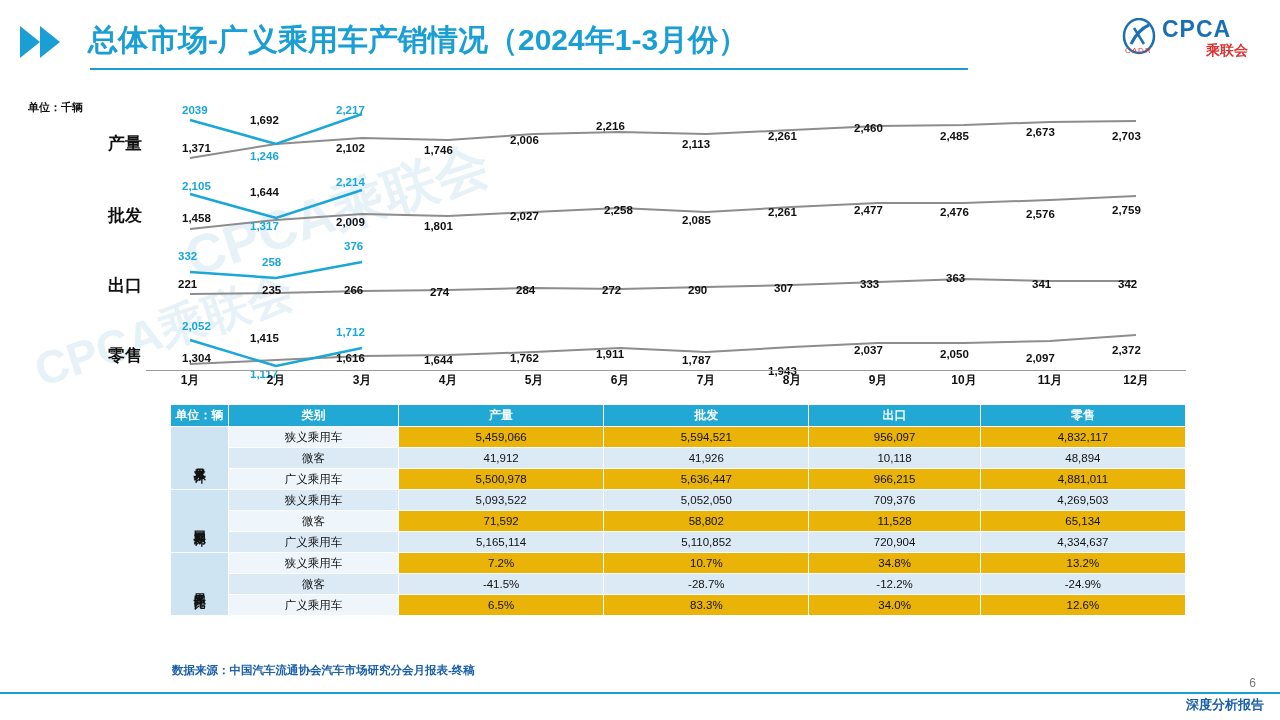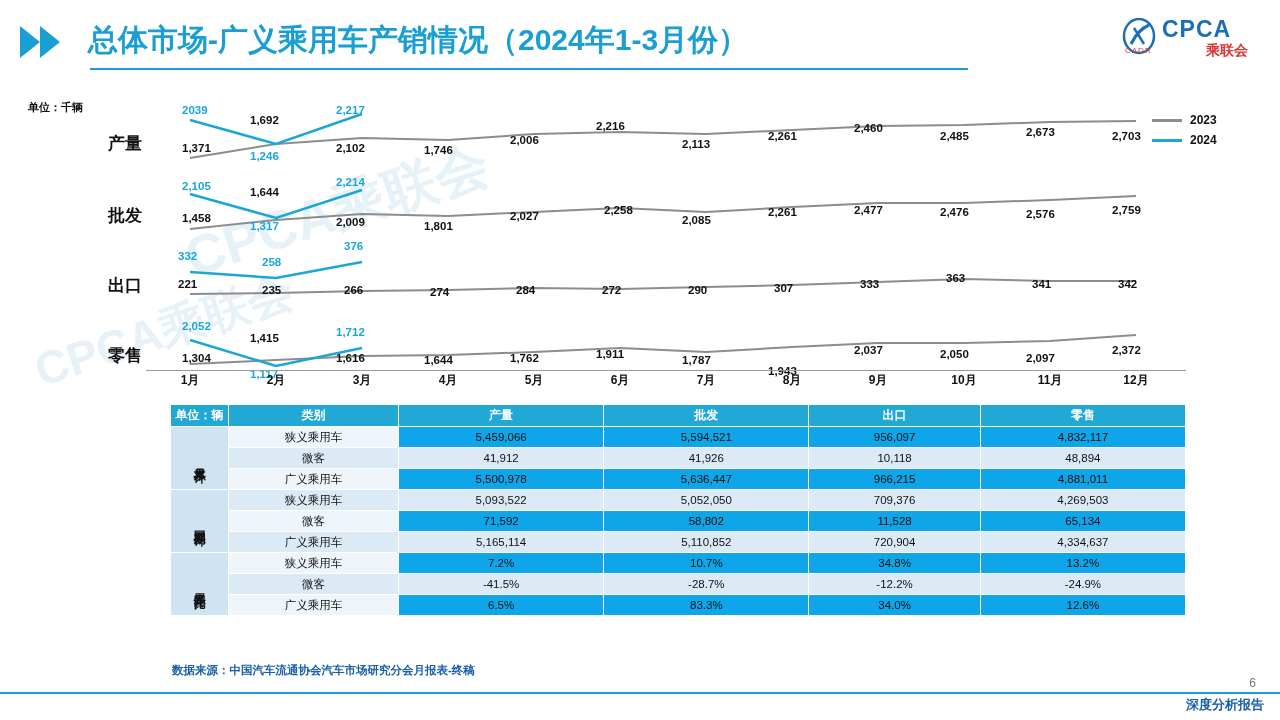--- a/index.html
+++ b/index.html
@@ -128,21 +128,21 @@
     height: 22px;
     border: 1px solid #ffffff;
   }
   .grp {
     background: #cfe4f2; font-weight: bold; width: 58px;
     font-size: 12px;
     letter-spacing: 1px;
   }
   .grp span { writing-mode: vertical-rl; text-orientation: upright; line-height: 1.05; }
   td.cat { background: #eef5fb; width: 170px; }
-  td.val { background: #0ea5e9; }
+  td.val { background: #eab308; }
   tr.alt td.cat, tr.alt td.val { background: #dceaf6; }
 
   
   .source {
     position: absolute; left: 172px; top: 663px;
     font-size: 11.5px; font-weight: bold; color: #1a5fa8;
   }
   .source .src-label { color: #1a5fa8; }
   .source .src-text { color: #1a5fa8; }
 
@@ -197,30 +197,20 @@
 </div>
 
 <div class="wm wm1">CPCA乘联会</div>
 <div class="wm wm2">CPCA乘联会</div>
 <div class="wm wm3">CPCA乘联会</div>
 
 <div class="unit-label">单位：千辆</div>
 
 <div class="chart">
 
-  <div class="legend">
-    <div class="legend-row">
-      <span class="legend-line" style="background:#8d8d8d"></span>
-      <span>2023</span>
-    </div>
-    <div class="legend-row">
-      <span class="legend-line" style="background:#1aa7d8"></span>
-      <span>2024</span>
-    </div>
-  </div>
 
   <div class="row-label" style="left:108px; top:40px;">产量</div>
   <div class="row-label" style="left:108px; top:112px;">批发</div>
   <div class="row-label" style="left:108px; top:182px;">出口</div>
   <div class="row-label" style="left:108px; top:252px;">零售</div>
 
   <svg width="1280" height="300" style="position:absolute; left:0; top:0;">
 
     <polyline points="190,66 276,52 362,46 448,48 534,42 620,40 706,42 792,38 878,34 964,33 1050,30 1136,29" fill="none" stroke="#8d8d8d" stroke-width="2"></polyline>
 

